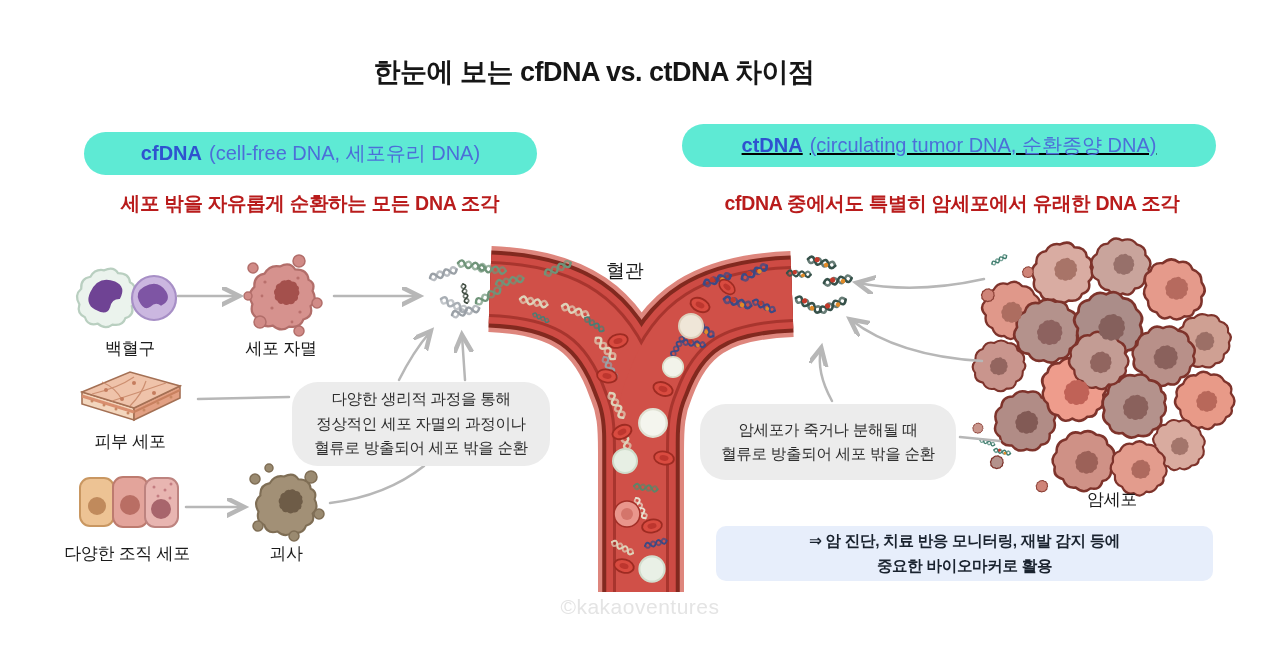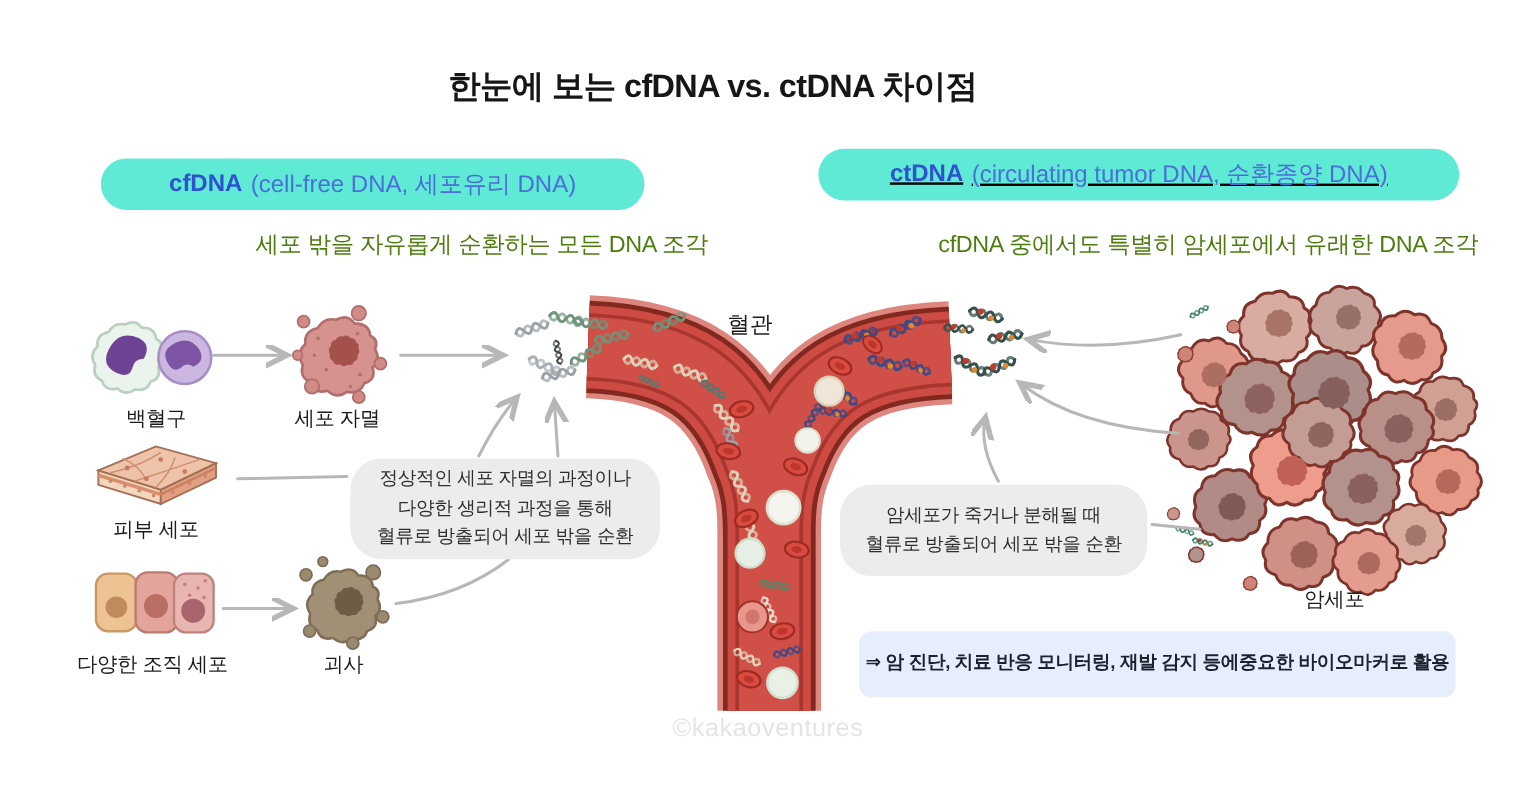--- a/index.html
+++ b/index.html
@@ -9,31 +9,31 @@
   .art { position:absolute; inset:0; z-index:1; }
   .txt { position:absolute; z-index:2; }
   .page-title { left:0; top:54px; width:1188px; text-align:center;
     font-size:27px; font-weight:800; color:#161616; letter-spacing:-0.5px; }
   .pill { position:absolute; z-index:2; height:43px; border-radius:22px; background:#5eead4;
     display:flex; align-items:center; justify-content:center; font-size:20px; white-space:nowrap; }
   .pill .term { font-weight:800; color:#2f52cf; }
   .pill .detail { color:#4c6ed8; margin-left:7px; font-weight:400; }
   .pill-left { left:84px; top:132px; width:453px; }
   .pill-right { left:682px; top:124px; width:534px;text-decoration:underline; }
-  .subtitle { text-align:right; font-size:19.5px; font-weight:400; color:#4d7c0f; letter-spacing:-0.3px; }
+  .subtitle { text-align:center; font-size:19.5px; font-weight:700; color:#b91c1c; letter-spacing:-0.3px; }
   .subtitle-left { left:30px; top:190px; width:560px; }
   .subtitle-right { left:672px; top:190px; width:560px; }
   .cell-label { text-align:center; font-size:17px; font-weight:500; color:#1b1b1b; letter-spacing:-0.3px; }
   .bubble { position:absolute; z-index:2; background:#ececec; border-radius:26px;
     display:flex; flex-direction:column; align-items:center; justify-content:center;
     font-size:15.5px; color:#2e2e2e; line-height:1.58; text-align:center; letter-spacing:-0.3px; }
   .bubble-left { left:292px; top:382px; width:258px; height:84px; }
   .bubble-right { left:700px; top:404px; width:256px; height:76px; }
   .callout { position:absolute; z-index:2; left:716px; top:526px; width:497px; height:55px;
-    background:#e7eefb; border-radius:10px; display:flex; flex-direction:row;
+    background:#e7eefb; border-radius:10px; display:flex; flex-direction:column;
     align-items:center; justify-content:center; font-size:15.5px; font-weight:700; color:#19222e;
     line-height:1.55; letter-spacing:-0.3px; }
   .vessel-label { left:606px; top:258px; width:70px; text-align:left; font-size:19px; font-weight:500; color:#1b1b1b; }
   .watermark { left:0; top:595px; width:1280px; text-align:center; font-size:21px; color:#e4e4e4; letter-spacing:0.5px; }
 </style>
 </head>
 <body>
 
 <div class="canvas">
 
@@ -320,22 +320,22 @@
 
   <div class="txt cell-label" style="left:75px;top:337px;width:110px;">백혈구</div>
   <div class="txt cell-label" style="left:221px;top:337px;width:120px;">세포 자멸</div>
   <div class="txt cell-label" style="left:70px;top:430px;width:120px;">피부 세포</div>
   <div class="txt cell-label" style="left:47px;top:542px;width:160px;">다양한 조직 세포</div>
   <div class="txt cell-label" style="left:246px;top:542px;width:80px;">괴사</div>
   <div class="txt cell-label" style="left:1062px;top:488px;width:100px;">암세포</div>
   <div class="txt cell-label vessel-label">혈관</div>
 
   <div class="bubble bubble-left">
+    <div>다양한 생리적 과정을 통해</div>
     <div>정상적인 세포 자멸의 과정이나</div>
-    <div>다양한 생리적 과정을 통해</div>
     <div>혈류로 방출되어 세포 밖을 순환</div>
   </div>
 
   <div class="bubble bubble-right">
     <div>암세포가 죽거나 분해될 때</div>
     <div>혈류로 방출되어 세포 밖을 순환</div>
   </div>
 
   <div class="callout">
     <div>⇒ 암 진단, 치료 반응 모니터링, 재발 감지 등에</div>

